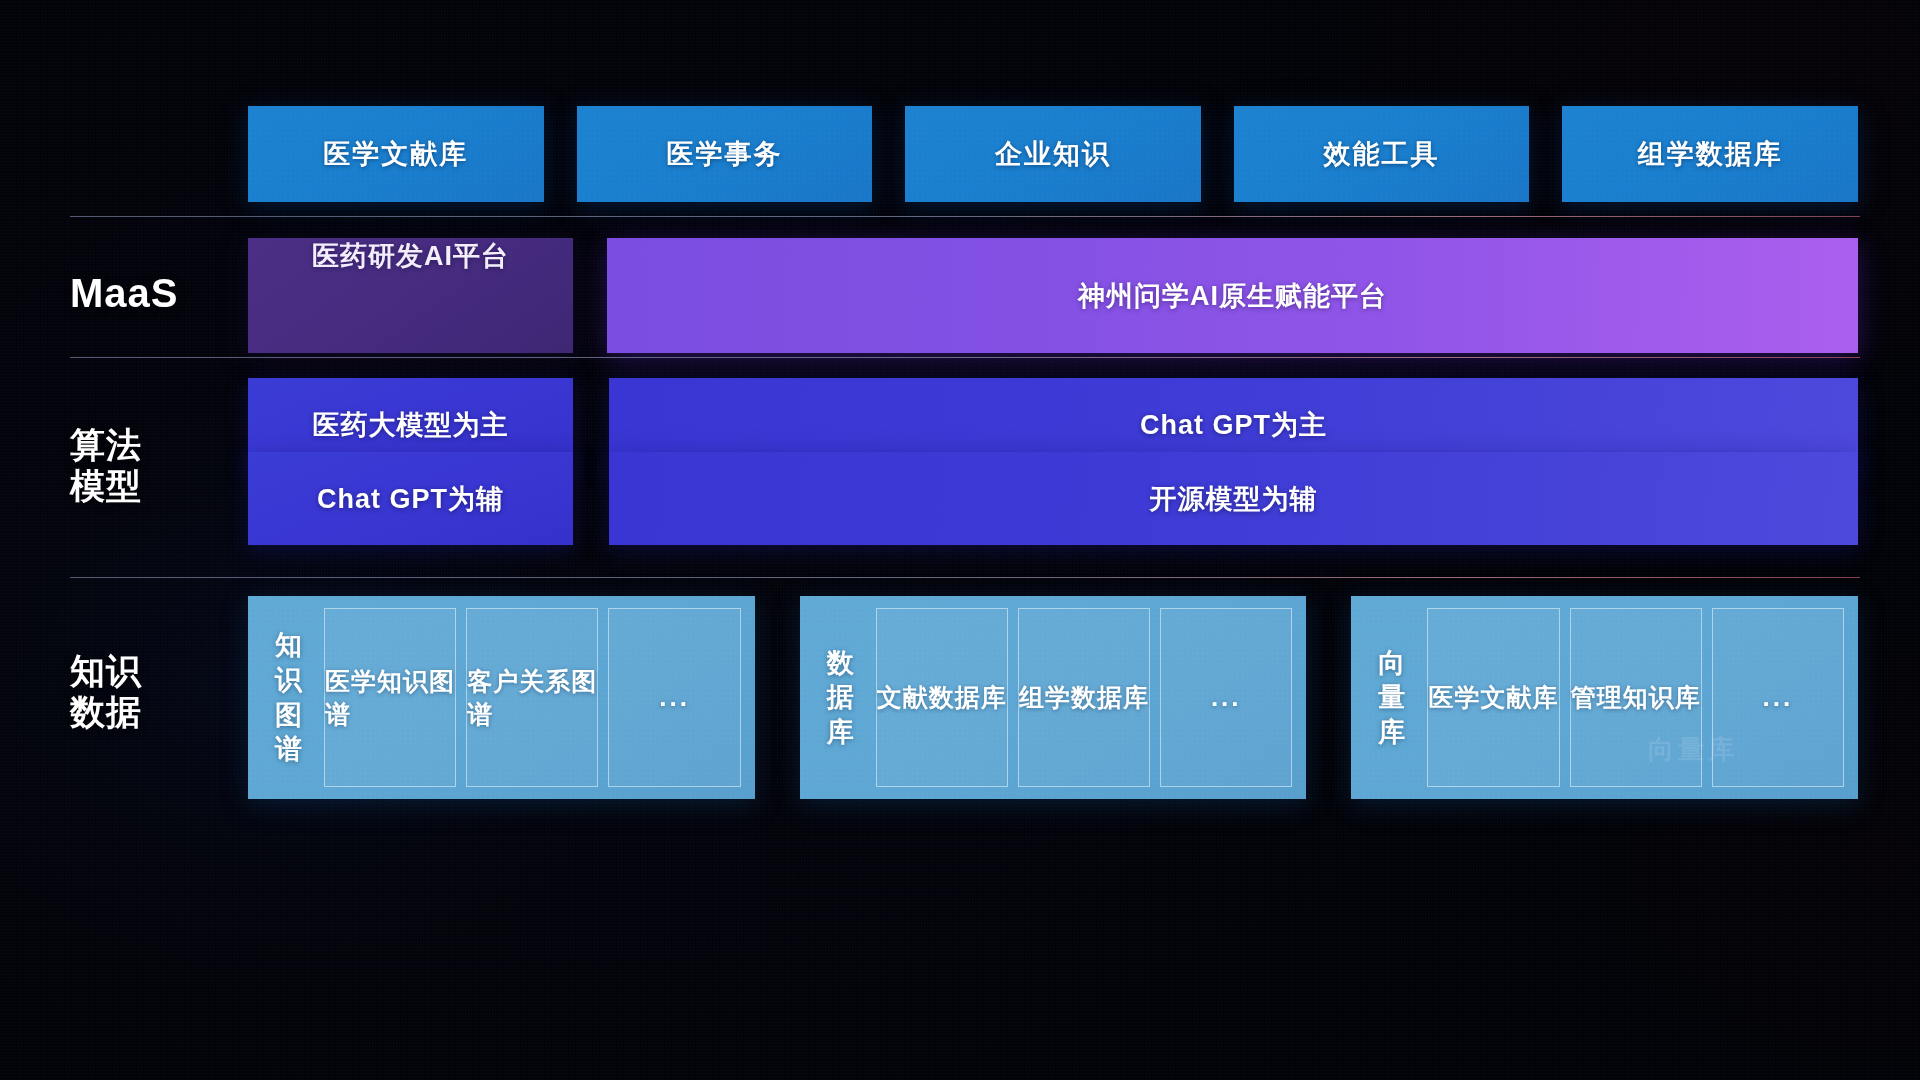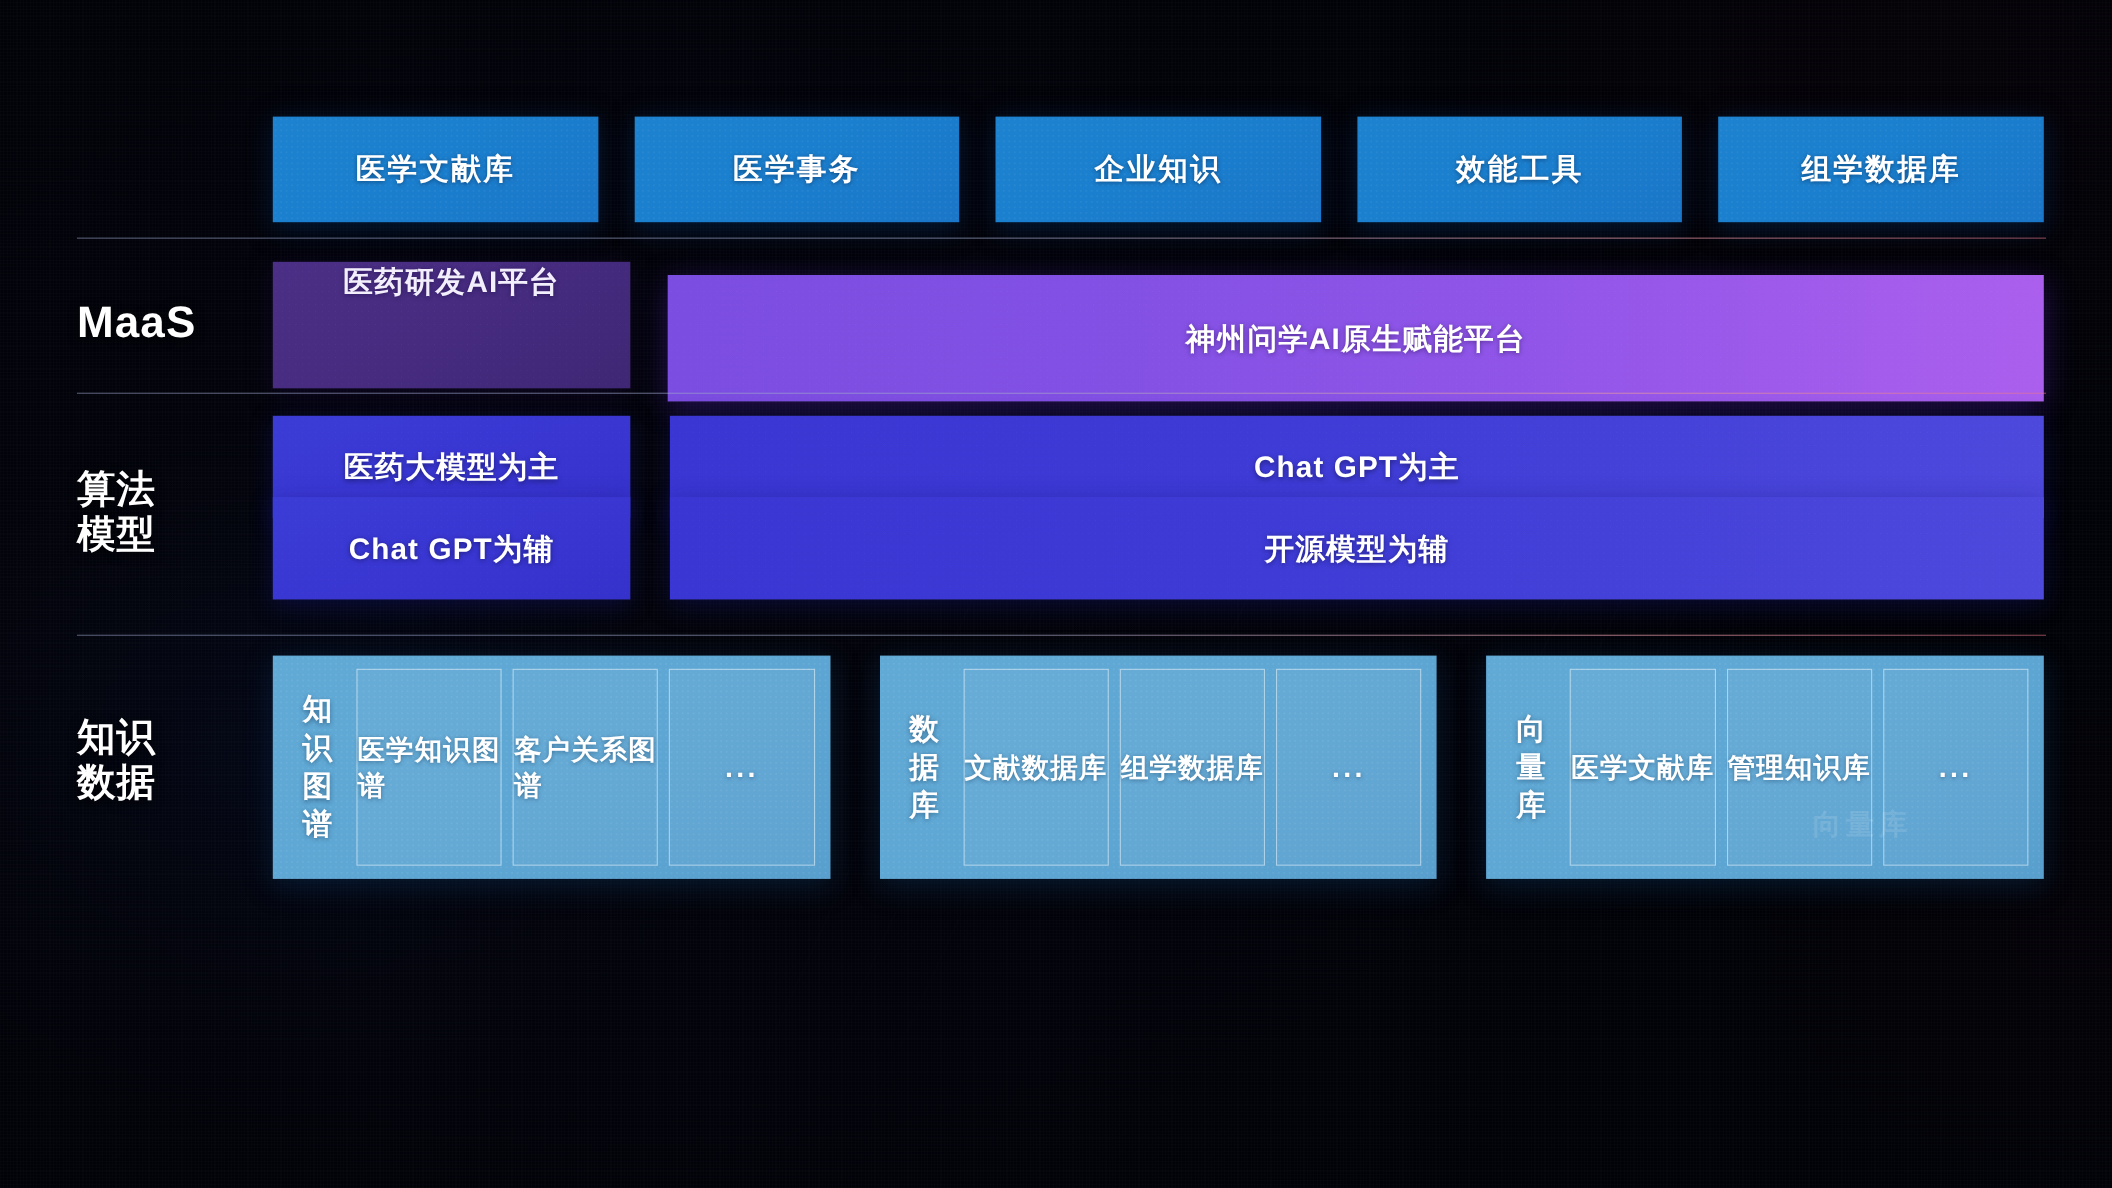--- a/index.html
+++ b/index.html
@@ -168,21 +168,20 @@
     align-items: center;
     justify-content: center;
     background: linear-gradient(92deg, #7b4de0 0%, #8250e4 30%, #9055e8 62%, #a35cec 88%, #ab5fed 100%);
     color: #ffffff;
     font-size: 27px;
     font-weight: bold;
     letter-spacing: 1px;
     position: relative;
     overflow: hidden;
     box-shadow: 0 6px 26px rgba(80,30,170,0.45);
-    margin-top: 12px;
   }
   .maas-left::after, .maas-right::after {
     content: "";
     position: absolute;
     inset: 0;
     background-image: radial-gradient(rgba(255,255,255,0.10) 0.6px, rgba(0,0,0,0) 0.7px);
     background-size: 6px 6px;
     opacity: 0.45;
   }
   .maas-left span, .maas-right span { position: relative; z-index: 2; text-shadow: 0 1px 5px rgba(20,0,50,0.45); }

